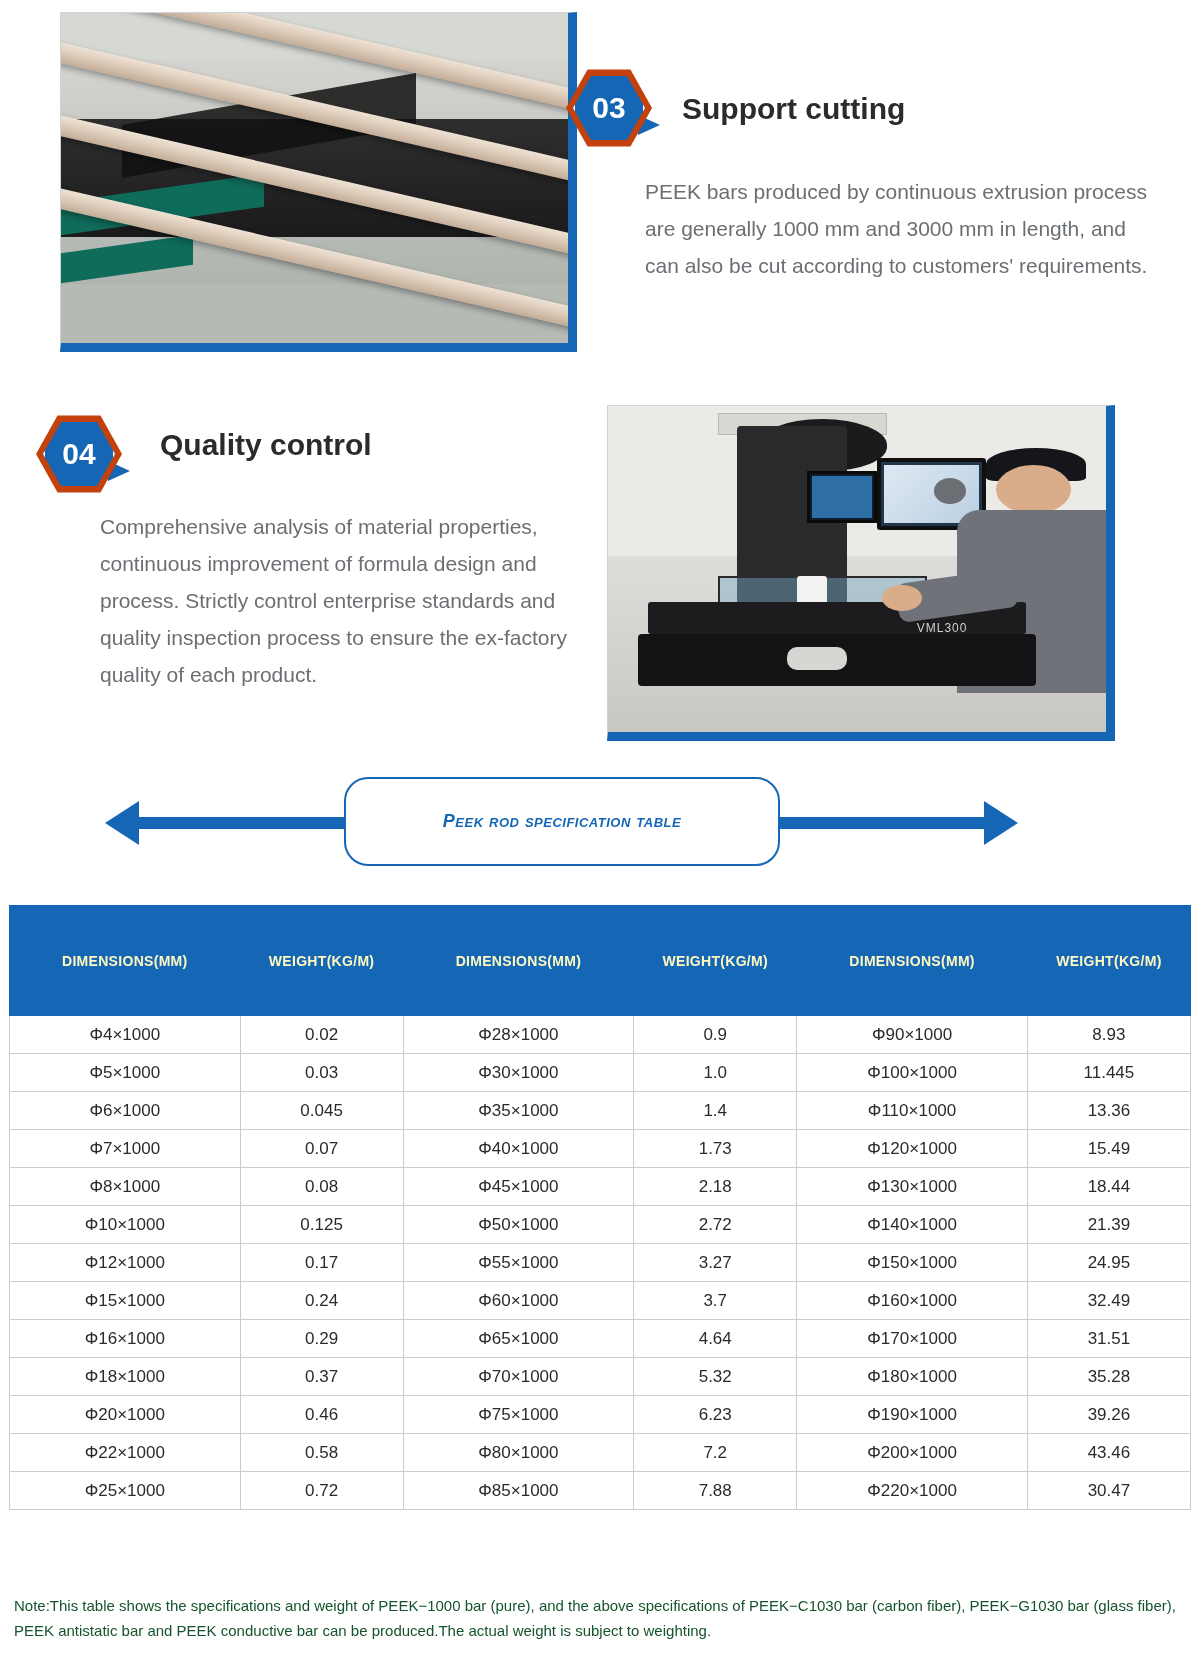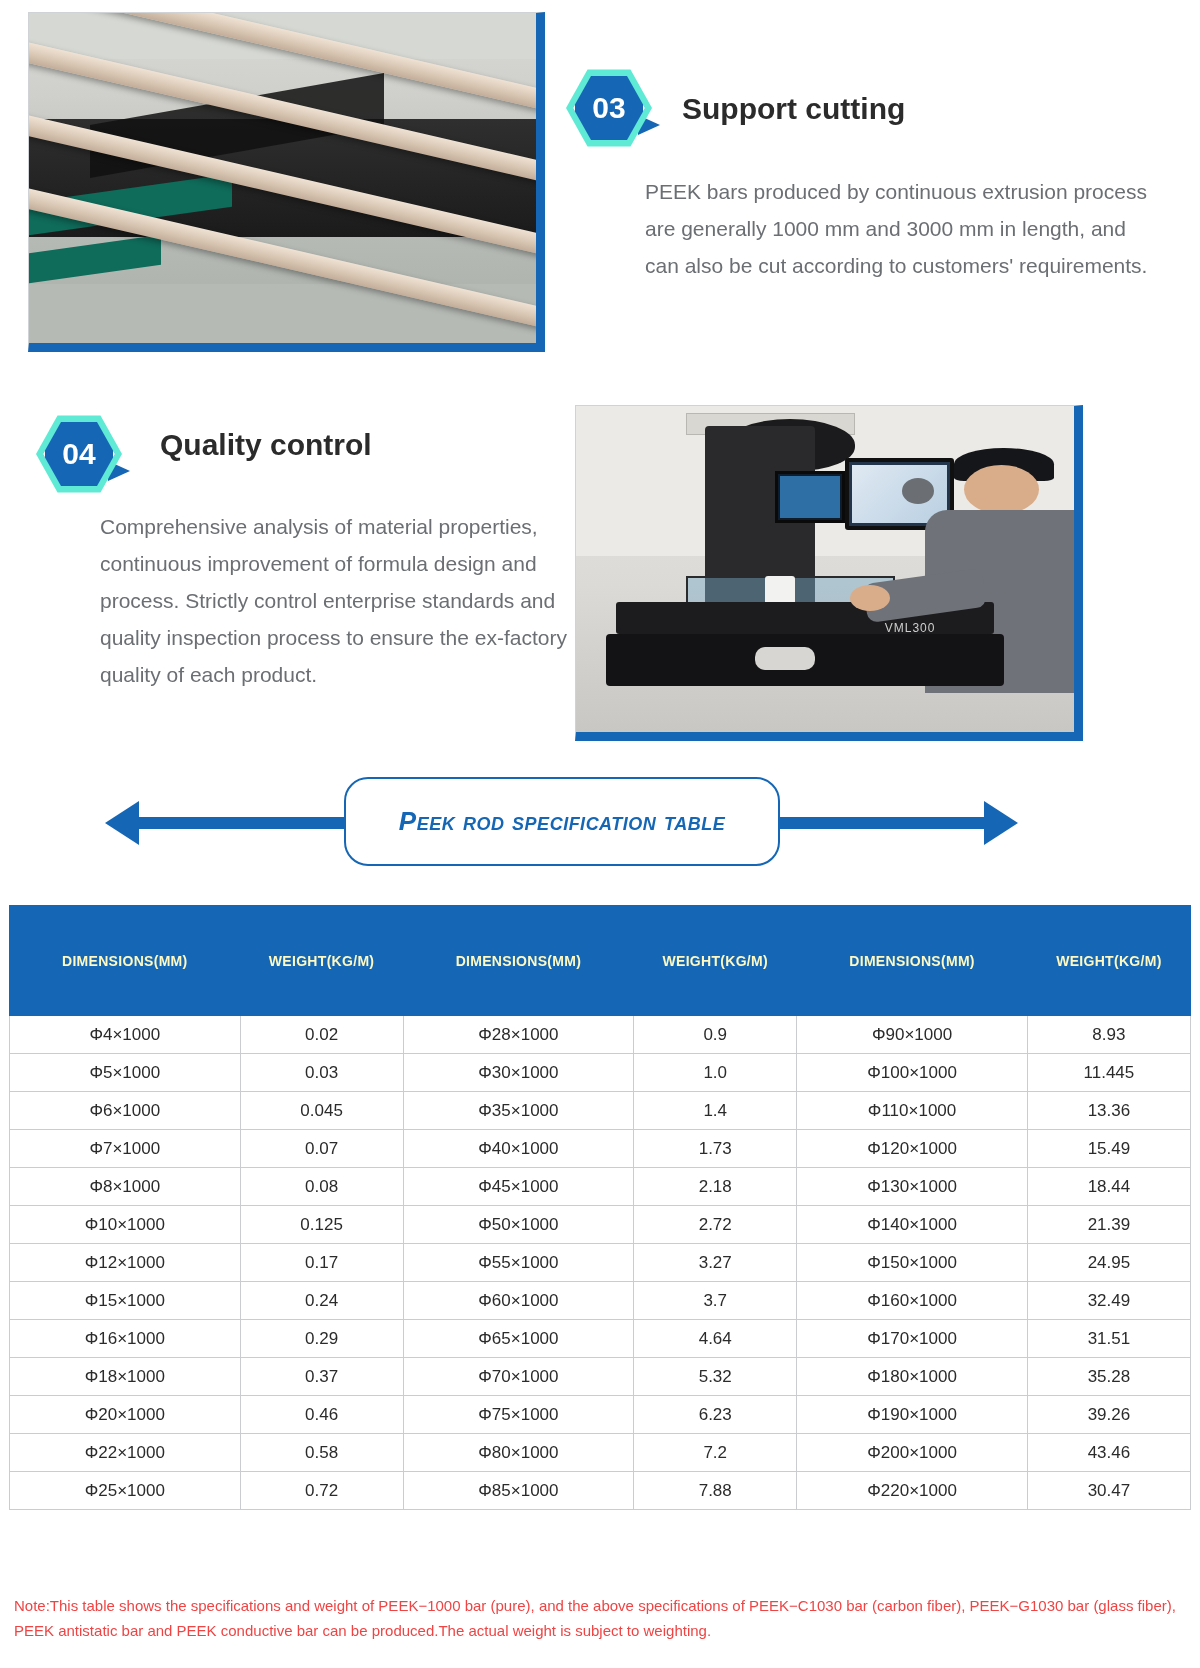--- a/index.html
+++ b/index.html
@@ -7,21 +7,21 @@
     margin: 0; padding: 0;
     width: 1200px; height: 1668px;
     background: #ffffff;
     font-family: "Liberation Sans", sans-serif;
   }
   .page { position: relative; width: 1200px; height: 1668px; overflow: hidden; }
 
   
   .sec03 { position: absolute; left: 0; top: 0; width: 1200px; height: 370px; }
 
-  .photo { position: relative; }
+  .photo { position: relative; margin-left: 32px; }
   .photo .frame {
     position: absolute; inset: 0;
     border: 1px solid #cfd3d6;
     border-bottom: 9px solid #1566b5;
     border-right: 9px solid #1566b5;
     background: #e9e9e9;
     overflow: hidden;
   }
   .photo-03 { left: 28px; top: 12px; width: 517px; height: 340px; position: absolute; }
   .photo-04 { left: 575px; top: 405px; width: 508px; height: 336px; position: absolute; }
@@ -65,21 +65,21 @@
   .img04 .person-head { position:absolute; left: 78%; top: 18%; width: 15%; height: 15%; background:#d9ad8a; border-radius:50%;}
   .img04 .person-cap { position:absolute; left: 76%; top: 13%; width: 20%; height: 10%; background:#15161a; border-radius: 50% 50% 10% 10%;}
   .img04 .person-body { position:absolute; left: 70%; top: 32%; width: 32%; height: 56%; background:#6f7279; border-radius: 22px 10px 0 0;}
   .img04 .arm { position:absolute; left: 58%; top: 52%; width: 24%; height: 12%; background:#6f7279; border-radius: 10px; transform: rotate(-8deg);}
   .img04 .hand { position:absolute; left: 55%; top: 55%; width: 8%; height: 8%; background:#d9ad8a; border-radius:50%;}
   .img04 .label { position:absolute; left: 62%; top: 66%; color:#cfcfcf; font-size: 12px; letter-spacing:1px; }
 
   .badge {
     position: absolute;
     width: 86px; height: 82px;
-    background: #5eead4;
+    background: #c2410c;
     clip-path: polygon(25% 3%, 75% 3%, 100% 50%, 75% 97%, 25% 97%, 0% 50%);
     display: flex; align-items: center; justify-content: center;
   }
   .badge .inner {
     width: 72px; height: 68px; background: #1566b5;
     border: 2px solid #ffffff;
     clip-path: polygon(25% 3%, 75% 3%, 100% 50%, 75% 97%, 25% 97%, 0% 50%);
     display: flex; align-items: center; justify-content: center;
     color: #fff; font-size: 30px; font-weight: bold;
   }
@@ -130,21 +130,21 @@
     border-bottom: 22px solid transparent;
   }
   .banner-box {
     position: absolute; left: 344px; top: 9px;
     width: 436px; height: 89px;
     border: 2px solid #1566b5; border-radius: 24px;
     background: #ffffff;
     display: flex; align-items: center; justify-content: center;
   }
   .banner-text {
-    color: #1566b5; font-size: 26px; font-style: italic; font-weight: bold;
+    color: #1566b5; font-size: 18px; font-style: italic; font-weight: bold;
     letter-spacing: .5px;
     font-variant: small-caps;
   }
 
   
   .table-wrap { position: absolute; left: 9px; top: 905px; width: 1182px; }
   table.spec { border-collapse: collapse; width: 1182px; table-layout: fixed; }
   table.spec th {
     background: #1566b5; color: #fef9c3;
     font-size: 14px; font-weight: bold; letter-spacing: .3px;
@@ -155,21 +155,21 @@
     border: 1px solid #c9ccd0;
     height: 38px; text-align: center;
     font-size: 17px; color: #2b2b2b;
   }
   table.spec tbody tr:first-child td { border-top: none; }
   table.spec col.dim { width: 229px; }
   table.spec col.wt  { width: 162px; }
 
   .note {
     position: absolute; left: 14px; top: 1593px; width: 1170px;
-    font-size: 15px; line-height: 25px; color: #ef4444;
+    font-size: 15px; line-height: 25px; color: #14532d;
   }
 </style>
 </head>
 <body>
 
 <div class="page">
 
   <div class="sec03">
 
     <div class="photo photo-03">

